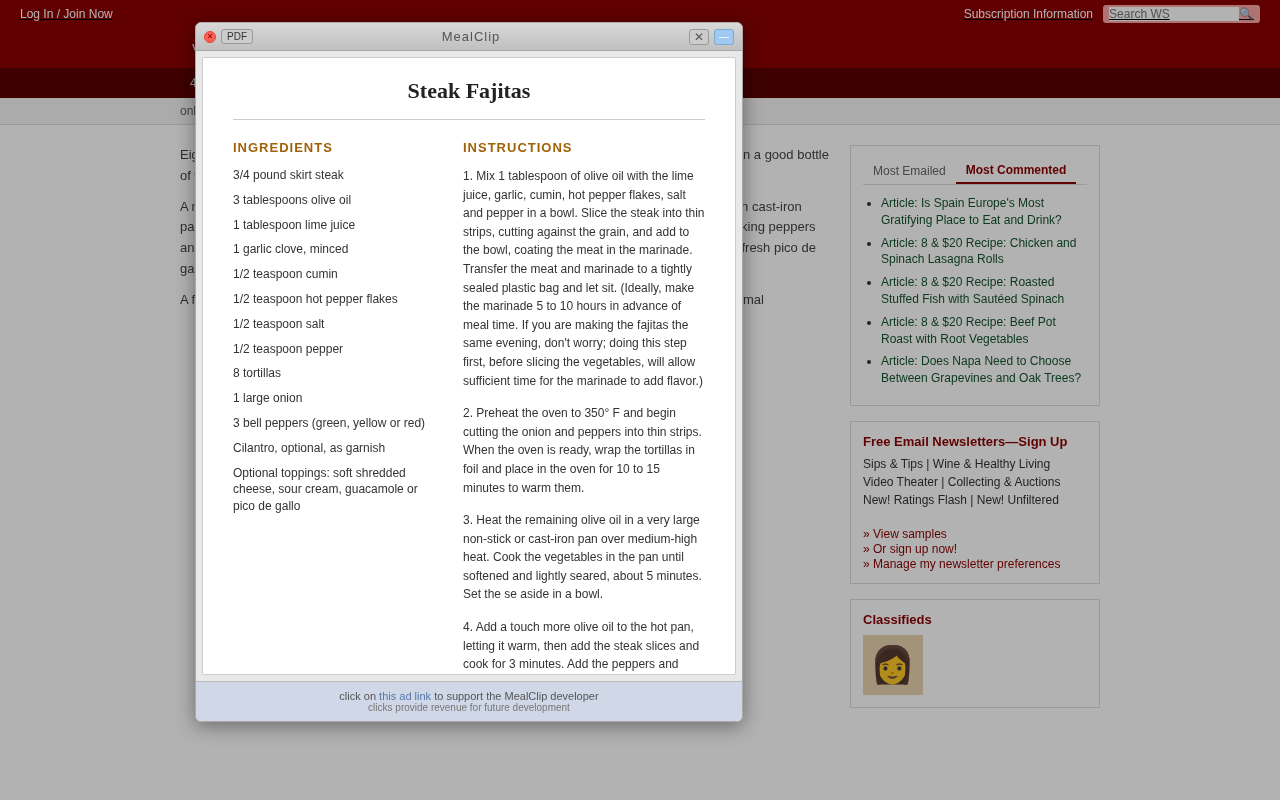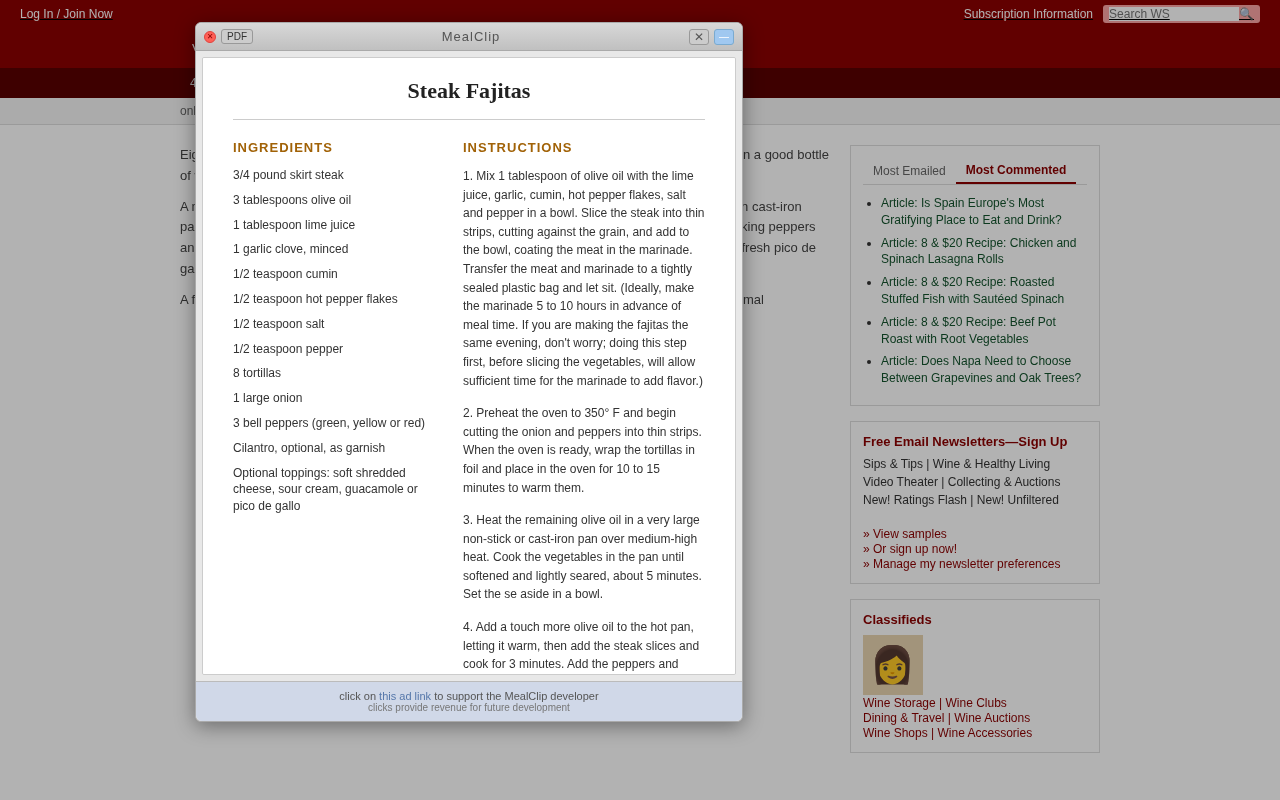--- a/index.html
+++ b/index.html
@@ -184,25 +184,20 @@
         <a class="arrow-link">Or sign up now!</a><br>
         <a class="arrow-link">Manage my newsletter preferences</a>
       </div>
 
       <div class="sidebar-box">
         <h3>Classifieds</h3>
         <div class="clearfix">
           <div class="classifieds-img">
             <span class="person-icon">👩</span>
           </div>
-        </div>
-        <div class="classifieds-links">
-          <a>Wine Storage | Wine Clubs</a><br>
-          <a>Dining &amp; Travel | Wine Auctions</a><br>
-          <a>Wine Shops | Wine Accessories</a>
         </div>
       </div>
     </div>
   </div>
 </div>
 
 <div class="overlay-backdrop"></div>
 
 <div class="mealclip-window">
 

